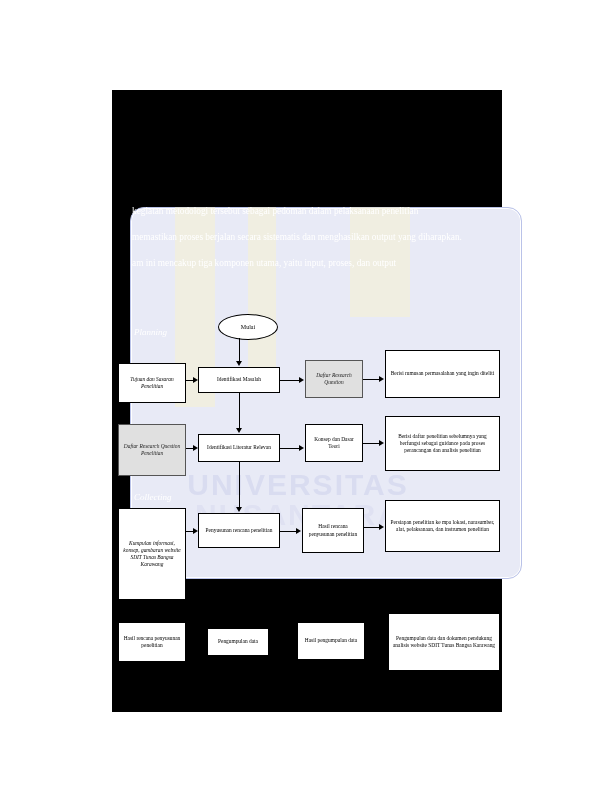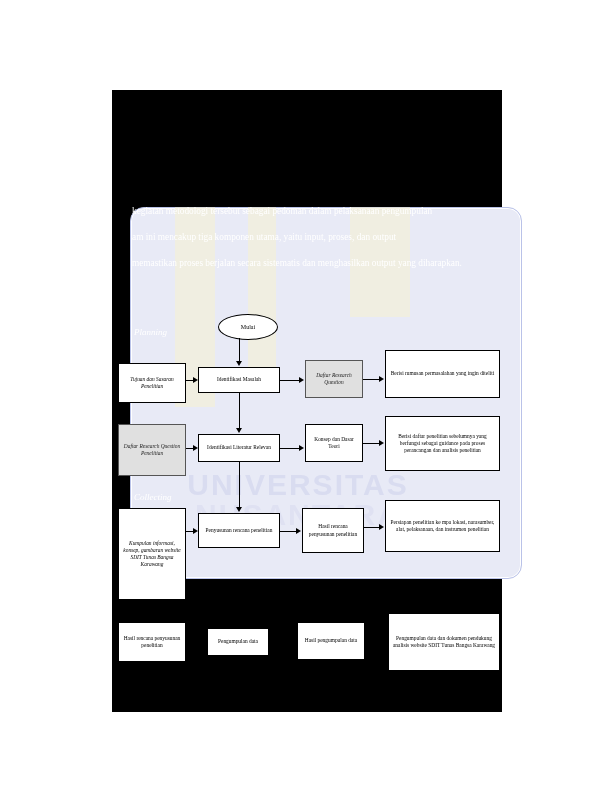--- a/index.html
+++ b/index.html
@@ -171,23 +171,23 @@
   <div class="artifact" id="art1"></div>
   <div class="artifact" id="art2"></div>
   <div class="artifact" id="art3"></div>
 
   <div id="watermark">
     <div>UNIVERSITAS</div>
     <div class="wm2">NUSANTARA</div>
   </div>
 
   <div id="body-text">
-    <span class="ln">kegiatan metodologi tersebut sebagai pedoman dalam pelaksanaan pengumpulan</span>
+    <span class="ln">kegiatan metodologi tersebut sebagai pedoman dalam pelaksanaan penelitian</span>
+    <span class="ln">memastikan proses berjalan secara sistematis dan menghasilkan output yang diharapkan.</span>
     <span class="ln">am ini mencakup tiga komponen utama, yaitu input, proses, dan output</span>
-    <span class="ln">memastikan proses berjalan secara sistematis dan menghasilkan output yang diharapkan.</span>
   </div>
 
   <div class="section-label" id="label-planning">Planning</div>
   <div class="section-label" id="label-collecting">Collecting</div>
 
   <div id="start-node">
     <span>Mulai</span>
   </div>
 
   <div class="node italic" style="left:118px; top:363px; width:68px; height:40px;">

